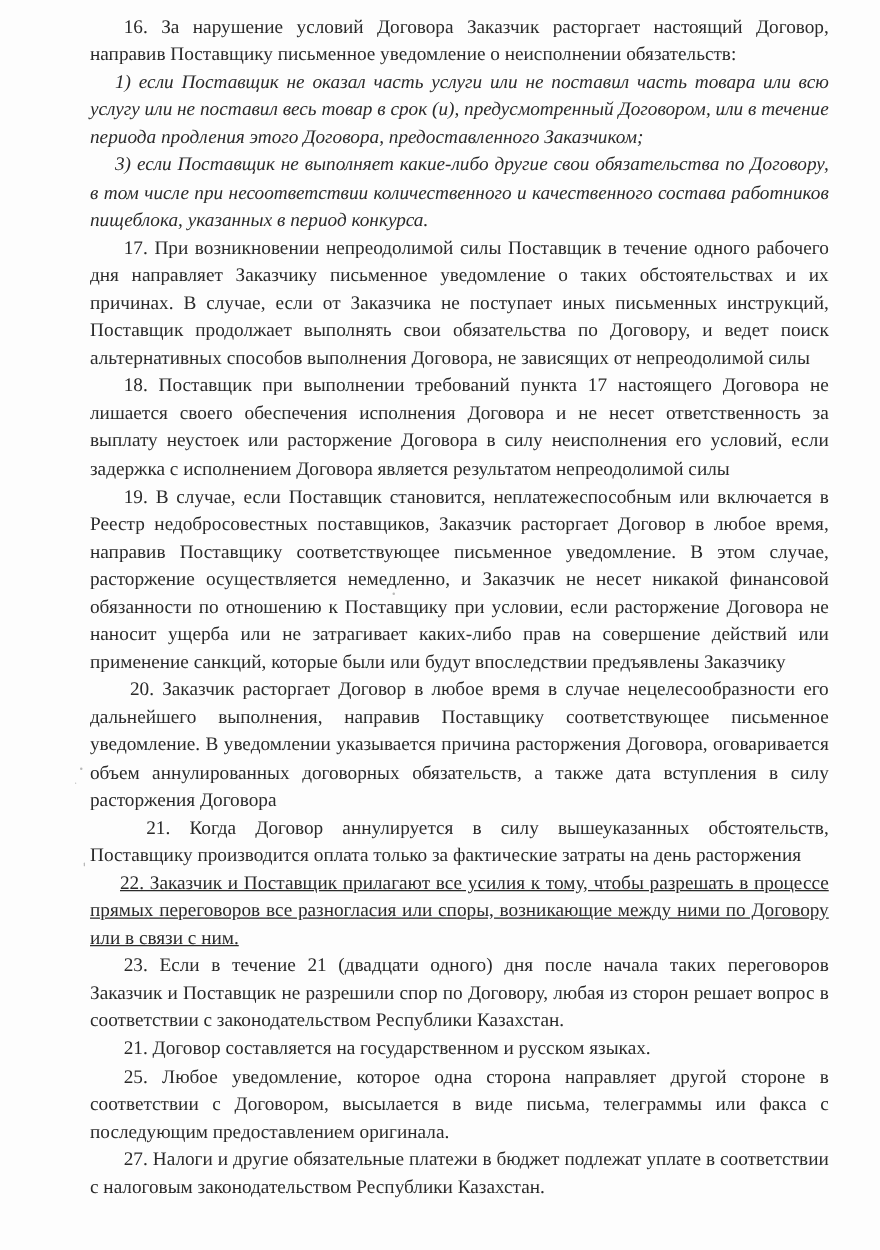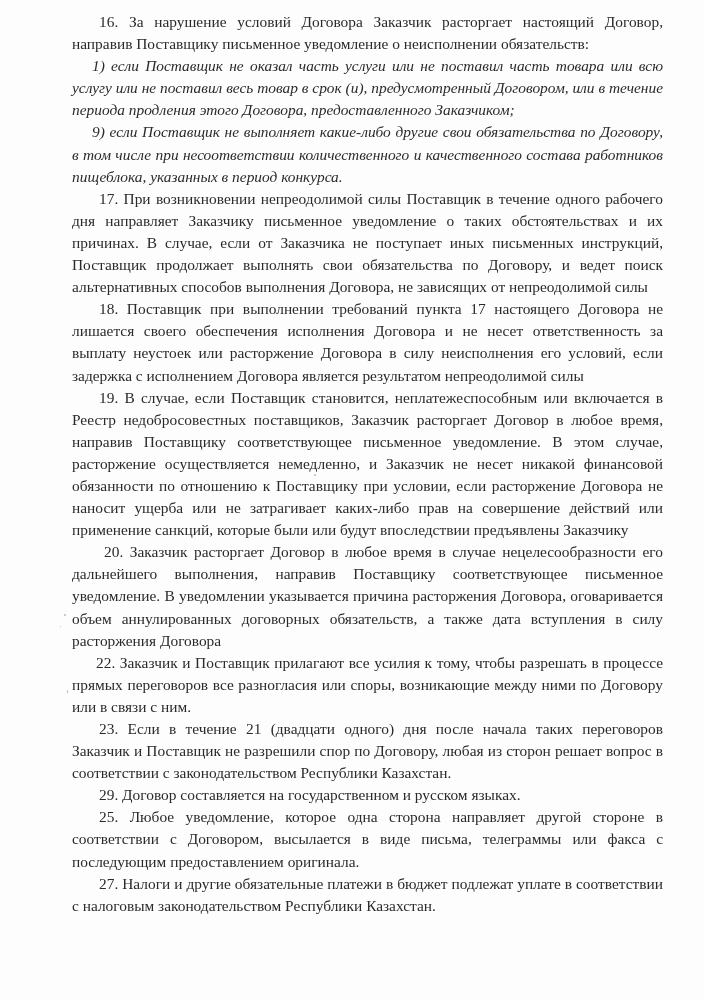--- a/index.html
+++ b/index.html
@@ -33,47 +33,49 @@
     }
     .para.sub {
       text-indent: 20px;
       font-style: italic;
     }
     .para.deep {
       text-indent: 45px;
     }
     .para.shallow {
       text-indent: 24px;
+      text-decoration: underline;
     }
     .para.p20 {
       text-indent: 32px;
       font-family: Liberation Serif, serif;
     }
     .speck {
       position: absolute;
       width: 2px;
       height: 2px;
       border-radius: 1px;
       background: #b8b8b8;
     }
   </style>
 </head>
 <body>
 
 <div class="page">
   <p class="para">16. За нарушение условий Договора Заказчик расторгает настоящий Договор, направив Поставщику письменное уведомление о неисполнении обязательств:</p>
   <p class="para sub">1) если Поставщик не оказал часть услуги или не поставил часть товара или всю услугу или не поставил весь товар в срок (и), предусмотренный Договором, или в течение периода продления этого Договора, предоставленного Заказчиком;</p>
-  <p class="para sub">9) если Поставщик не выполняет какие-либо другие свои обязательства по Договору, в том числе при несоответствии количественного и качественного состава работников пищеблока, указанных в период конкурса.</p>
+  <p class="para sub">3) если Поставщик не выполняет какие-либо другие свои обязательства по Договору, в том числе при несоответствии количественного и качественного состава работников пищеблока, указанных в период конкурса.</p>
   <p class="para">17. При возникновении непреодолимой силы Поставщик в течение одного рабочего дня направляет Заказчику письменное уведомление о таких обстоятельствах и их причинах. В случае, если от Заказчика не поступает иных письменных инструкций, Поставщик продолжает выполнять свои обязательства по Договору, и ведет поиск альтернативных способов выполнения Договора, не зависящих от непреодолимой силы</p>
   <p class="para">18. Поставщик при выполнении требований пункта 17 настоящего Договора не лишается своего обеспечения исполнения Договора и не несет ответственность за выплату неустоек или расторжение Договора в силу неисполнения его условий, если задержка с исполнением Договора является результатом непреодолимой силы</p>
   <p class="para">19. В случае, если Поставщик становится, неплатежеспособным или включается в Реестр недобросовестных поставщиков, Заказчик расторгает Договор в любое время, направив Поставщику соответствующее письменное уведомление. В этом случае, расторжение осуществляется немедленно, и Заказчик не несет никакой финансовой обязанности по отношению к Поставщику при условии, если расторжение Договора не наносит ущерба или не затрагивает каких-либо прав на совершение действий или применение санкций, которые были или будут впоследствии предъявлены  Заказчику</p>
   <p class="para p20">20. Заказчик расторгает Договор в любое время в случае нецелесообразности его дальнейшего выполнения, направив Поставщику соответствующее письменное уведомление. В уведомлении указывается причина расторжения Договора, оговаривается объем аннулированных договорных обязательств, а также дата вступления в силу расторжения Договора</p>
+  <p class="para deep">21. Когда Договор аннулируется в силу вышеуказанных обстоятельств, Поставщику производится оплата только за фактические  затраты на день расторжения</p>
   <p class="para shallow">22. Заказчик и Поставщик прилагают все усилия к тому, чтобы разрешать в процессе прямых переговоров все разногласия или споры, возникающие между ними по Договору или в связи с ним.</p>
   <p class="para">23. Если в течение 21 (двадцати одного) дня после начала таких переговоров Заказчик и Поставщик не разрешили спор по Договору, любая из сторон решает вопрос в соответствии с законодательством Республики Казахстан.</p>
-  <p class="para">29. Договор составляется на государственном и русском языках.</p>
+  <p class="para">21. Договор составляется на государственном и русском языках.</p>
   <p class="para">25. Любое уведомление, которое одна сторона направляет другой стороне в соответствии с Договором, высылается в виде письма, телеграммы или факса с последующим предоставлением оригинала.</p>
   <p class="para">27. Налоги и другие обязательные платежи в бюджет подлежат уплате в соответствии с налоговым законодательством Республики Казахстан.</p>
 
 </div>
 
 <div class="speck" style="left:64px; top:614px;"></div>
 <div class="speck" style="left:60px; top:626px; width:1px; height:1px;"></div>
 <div class="speck" style="left:67px; top:690px; width:1px; height:3px;"></div>
 <div class="speck" style="left:314px; top:474px; width:2px; height:2px;"></div>
 

